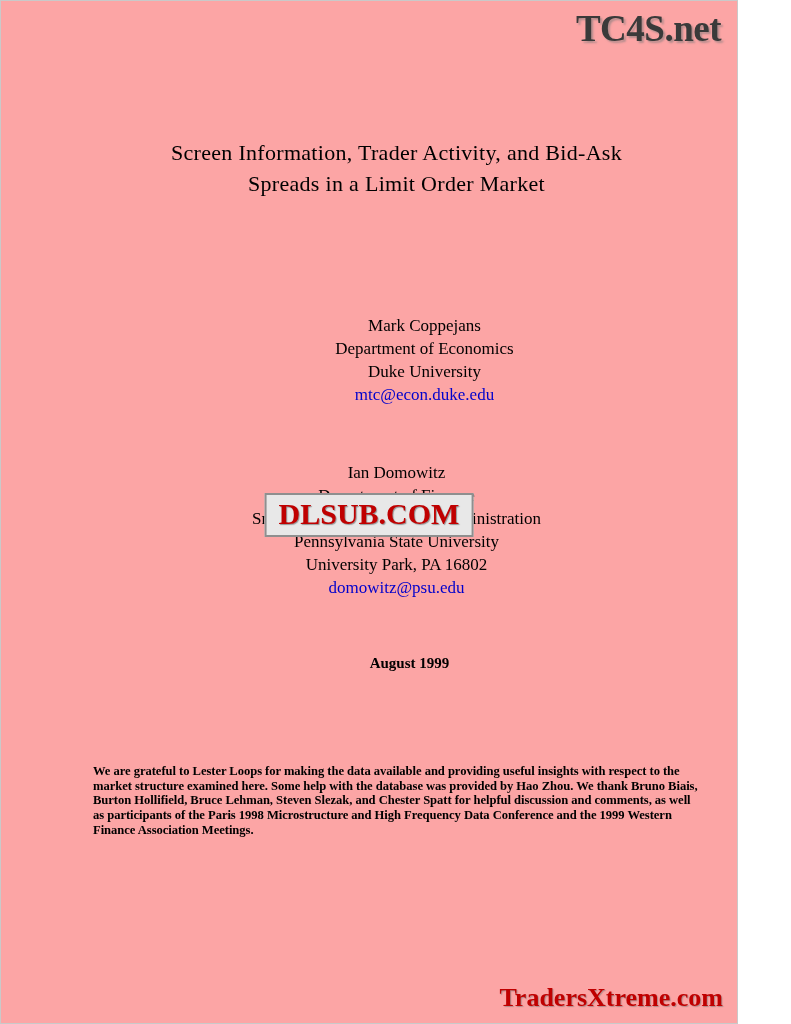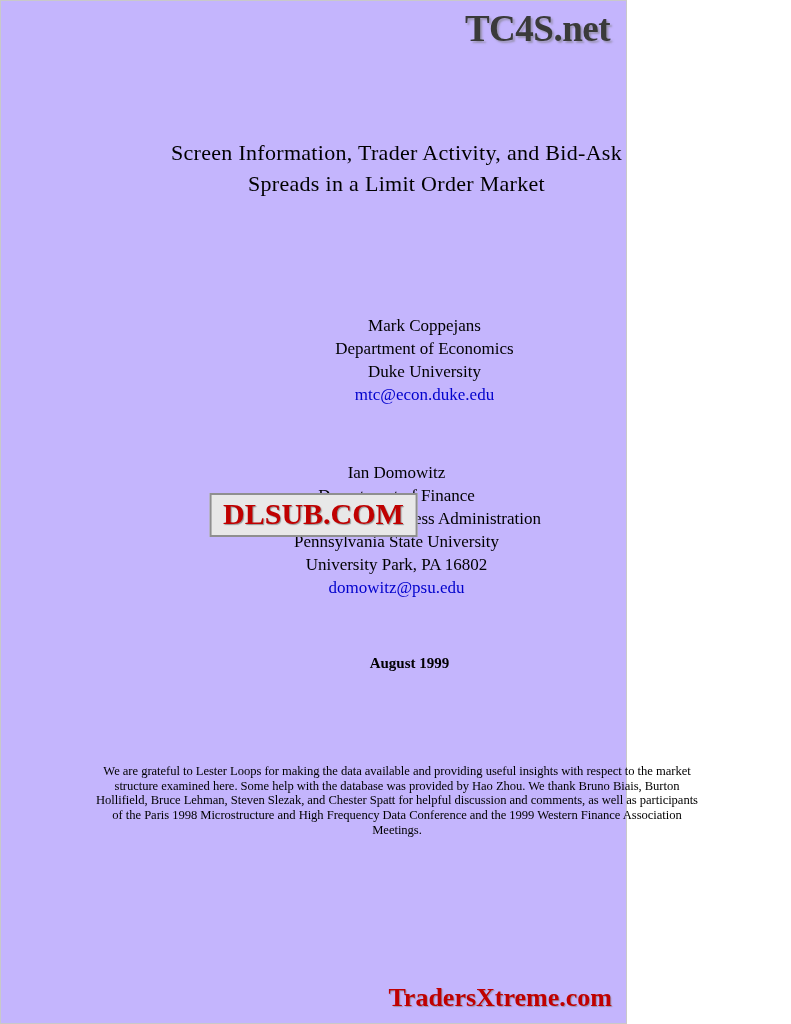--- a/index.html
+++ b/index.html
@@ -12,23 +12,23 @@
     background: #ffffff;
     font-family: "Liberation Serif", serif;
     color: #000000;
     position: relative;
     overflow: hidden;
   }
 
   .page {
     position: absolute;
     top: 0; left: 0;
-    width: 627px;
+    width: 738px;
     height: 1024px;
-    background: #c4b5fd;
+    background: #fca5a5;
     border: 1px solid #c9c9c9;
     box-sizing: border-box;
   }
 
   
   .wm-top {
     position: absolute;
     top: 6px;
     right: 16px;
     font-family: "Liberation Serif", serif;
@@ -107,22 +107,22 @@
     padding-left: 13px;
   }
 
   .ack {
     position: absolute;
     top: 763px;
     left: 92px;
     width: 608px;
     font-size: 12.6px;
     line-height: 14.7px;
-    font-weight: normal;
-    text-align: center;
+    font-weight: bold;
+    text-align: left;
     letter-spacing: -0.05px;
   }
 </style>
 </head>
 <body>
 
 <div class="page">
 
   <div class="wm-top">TC4S.net</div>
 

